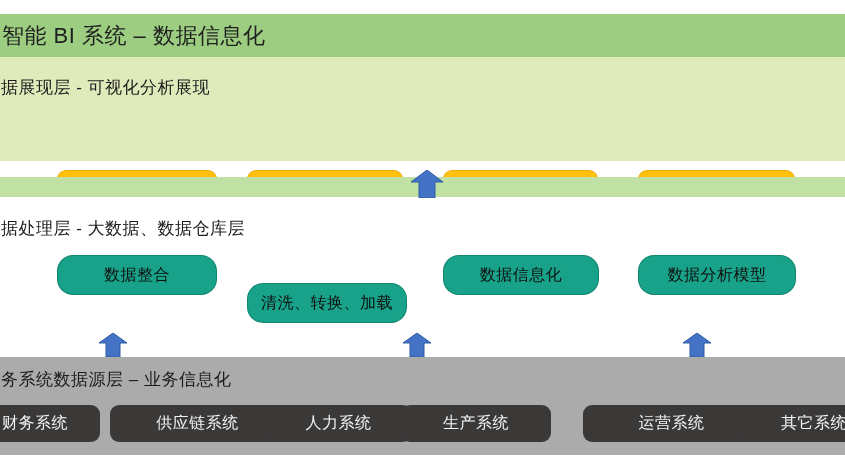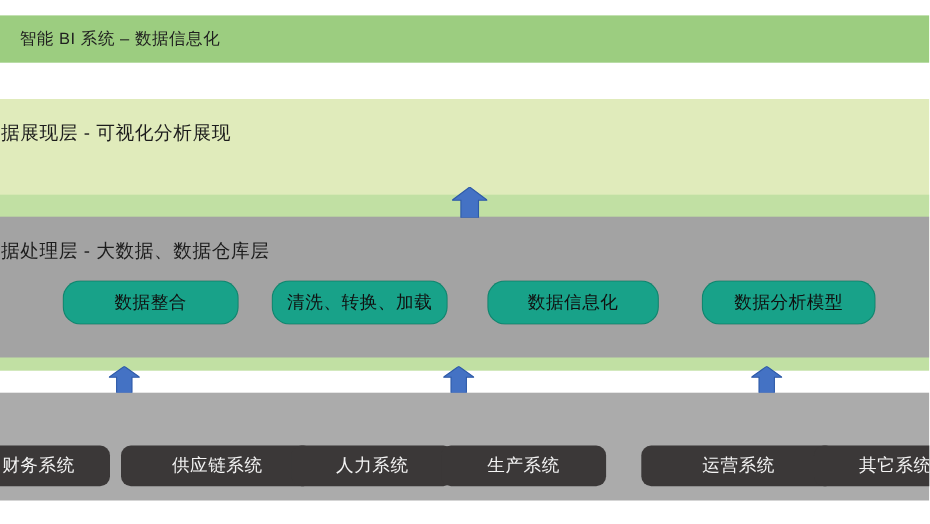--- a/index.html
+++ b/index.html
@@ -10,33 +10,32 @@
     overflow:hidden;
     font-family:"Liberation Sans","DejaVu Sans",sans-serif;
     color:#1f1f1f;
   }
   
   .title-bar{
     position:absolute;left:0;right:0;top:14px;height:43px;
     background:#9ccd80;
     display:flex;align-items:center;
   }
-  .title-bar .t{margin-left:18px;font-size:15px;letter-spacing:.5px;}
+  .title-bar .t{margin-left:2px;font-size:22px;letter-spacing:.5px;}
   .presentation{
     position:absolute;left:0;right:0;top:57px;height:104px;
     background:#e0ebbb;
-    margin-top:33px;
   }
   .processing-outer{
     position:absolute;left:0;right:0;top:177px;height:160px;
     background:#c1e0a3;
   }
   .processing-inner{
-    position:absolute;left:0;right:0;top:20px;height:128px;
-    background:#a3a3a3;
+    position:absolute;left:0;right:0;top:20px;height:146px;
+    background:#ffffff;
   }
   .source{
     position:absolute;left:0;right:0;top:357px;height:98px;
     background:#ababab;
   }
   .layer-header{
     position:absolute;left:1px;
     font-size:17px;letter-spacing:.5px;color:#1c1c1c;
     white-space:nowrap;
   }
@@ -53,21 +52,21 @@
   .btn-yellow{
     top:113px;height:44px;background:#ffc00d;border-radius:9px;
     border:1px solid rgba(175,120,0,.25);color:#181818;
   }
   .y1{left:57px;width:160px;} .y2{left:247px;width:156px;}
   .y3{left:443px;width:155px;} .y4{left:638px;width:157px;}
   .btn-teal{
     top:58px;height:40px;background:#18a289;border-radius:16px;
     border:1px solid rgba(0,80,60,.35);color:#101010;
   }
-  .t1{left:57px;width:160px;} .t2{left:247px;width:160px;}
+  .t1{left:57px;width:160px;} .t2{left:247px;width:160px;margin-top:28px;}
   .t3{left:443px;width:156px;} .t4{left:638px;width:158px;}
   .btn-dark{
     top:48px;height:37px;background:#3b3838;border-radius:9px;
     color:#f4f4f4;
   }
   .d1{left:-30px;width:130px;} .d2{left:110px;width:175px;}
   .d3{left:265px;width:147px;text-align:right;} .d4{left:401px;width:150px;}
   .d5{left:583px;width:177px;} .d6{left:740px;width:148px;}
   
   .arrow{position:absolute;line-height:0;}
@@ -118,20 +117,21 @@
       <polygon points="14,0 28,10 21,10 21,24 7,24 7,10 0,10" fill="#4472c4" stroke="#2e5aa8" stroke-width="1"></polygon>
     </svg>
   </div>
   <div class="arrow arrow-b ab3">
     <svg width="28" height="24" viewBox="0 0 28 24">
       <polygon points="14,0 28,10 21,10 21,24 7,24 7,10 0,10" fill="#4472c4" stroke="#2e5aa8" stroke-width="1"></polygon>
     </svg>
   </div>
 
   <div class="source">
+    <div class="layer-header">务系统数据源层 – 业务信息化</div>
     <div class="btn btn-dark d1">财务系统</div>
     <div class="btn btn-dark d2">供应链系统</div>
     <div class="btn btn-dark d3">人力系统</div>
     <div class="btn btn-dark d4">生产系统</div>
     <div class="btn btn-dark d5">运营系统</div>
     <div class="btn btn-dark d6">其它系统</div>
   </div>
 
 </div>
 

